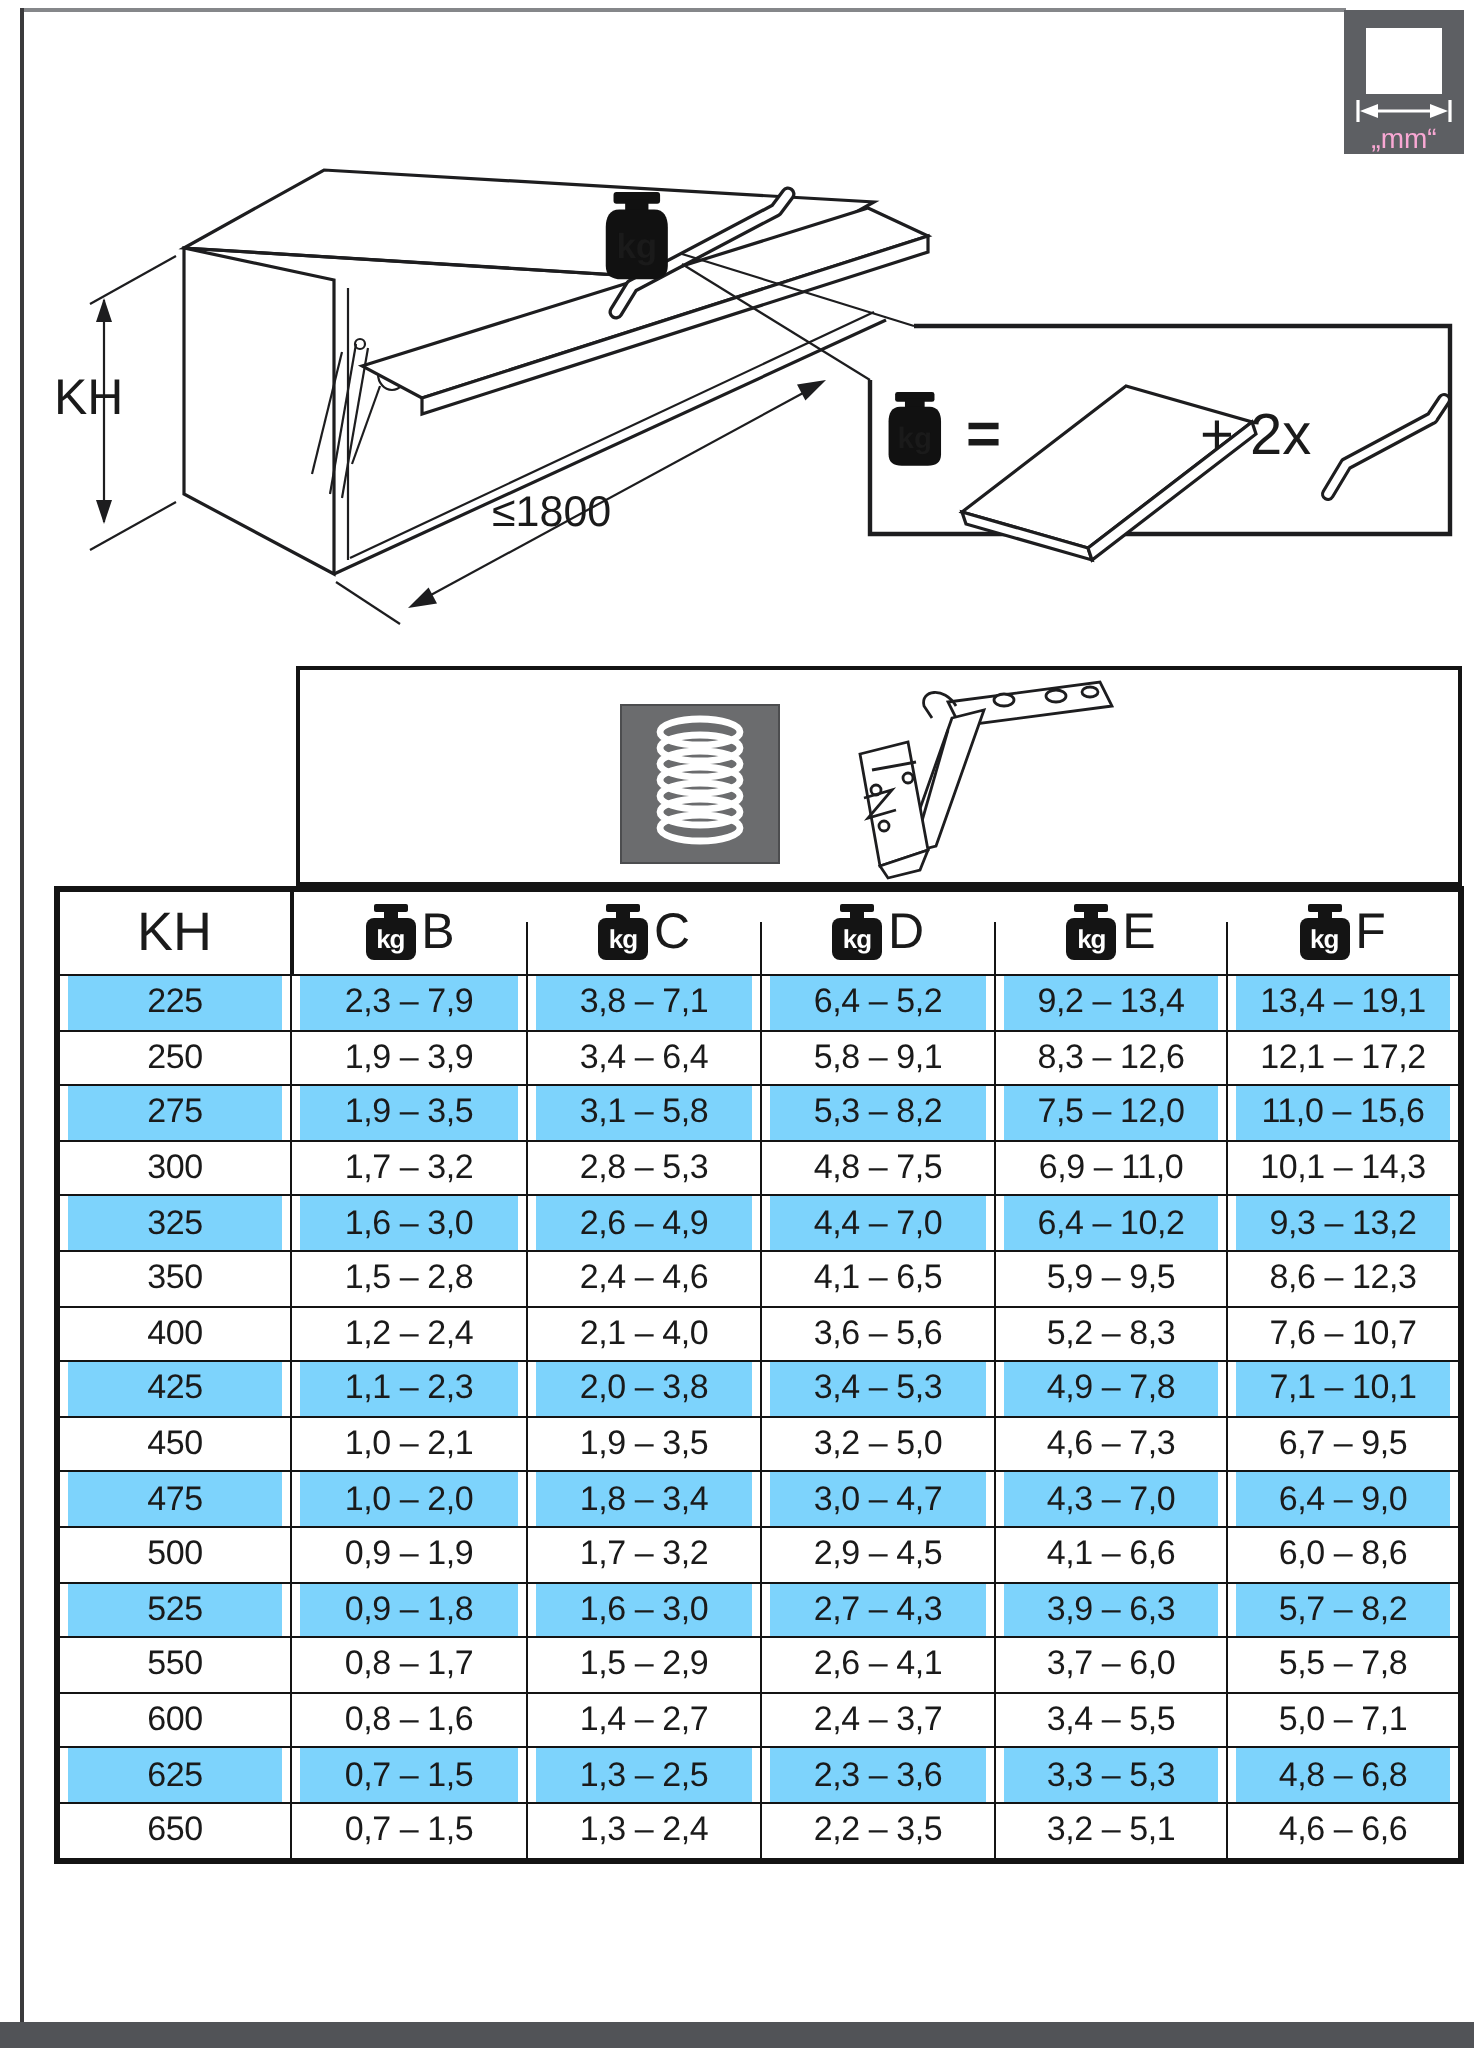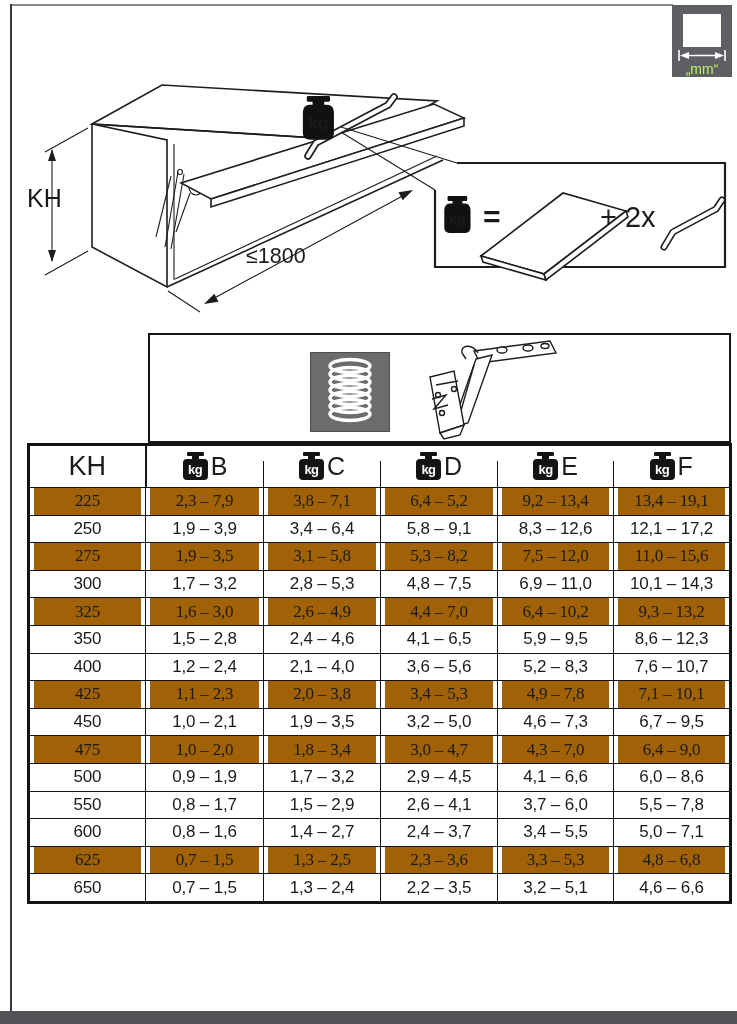--- a/index.html
+++ b/index.html
@@ -8,21 +8,21 @@
   
   .frame-top{position:absolute;left:10px;top:4px;width:663px;height:2px;background:#85878a;}
   .frame-left{position:absolute;left:10px;top:4px;width:2px;height:1007px;background:#3a3a3c;}
   .bottom-bar{position:absolute;left:0;top:1011px;width:737px;height:13px;background:#515357;}
 
   
   .unit-box{position:absolute;left:672px;top:5px;width:60px;height:72px;background:#5d5f63;
             display:flex;flex-direction:column;align-items:center;}
   .unit-rect{width:38px;height:33px;background:#ffffff;margin-top:9px;}
   .unit-arrow{margin-top:2px;}
-  .unit-label{color:#bef264;font-size:14px;line-height:15px;margin-top:0px;}
+  .unit-label{color:#f9a8d4;font-size:14px;line-height:15px;margin-top:0px;}
 
   
   .topart{position:absolute;left:0;top:0;width:737px;height:340px;}
   .topart text{font-family:"Liberation Sans",sans-serif;fill:#1a1a1a;}
   .ln{stroke:#1d1d1f;stroke-width:1.6;fill:none;}
   .fw{stroke:#1d1d1f;stroke-width:1.6;fill:#ffffff;}
   .thin{stroke:#1d1d1f;stroke-width:1.1;fill:none;}
   .arr{fill:#1d1d1f;stroke:none;}
 
   
@@ -38,21 +38,21 @@
   .data-table th{height:41px;vertical-align:middle;text-align:center;font-weight:normal;
                  border-bottom:1.5px solid #141414;position:relative;padding:0;}
   .data-table th.kh-head{font-size:27px;}
   .data-table th .letter{font-size:25px;margin-left:3px;vertical-align:middle;}
   .data-table th.part::before{content:'';position:absolute;left:-1px;top:15px;bottom:0;width:1.5px;background:#141414;}
   .data-table th.full{border-left:2px solid #141414;}
   .data-table td{height:26.6px;text-align:center;vertical-align:middle;font-size:17px;
                  border-top:1.4px solid #141414;border-left:1.6px solid #141414;padding:0;
                  letter-spacing:-0.2px;}
   .data-table td:first-child{border-left:none;}
-  .data-table tr.shade td{background:#a16207;box-shadow:inset 4px 0 0 #ffffff,inset -4px 0 0 #ffffff;font-family:Liberation Serif, serif;}
+  .data-table tr.shade td{background:#7dd3fc;box-shadow:inset 4px 0 0 #ffffff,inset -4px 0 0 #ffffff;}
 
   
   .kgi{position:relative;display:inline-block;width:25px;height:21px;background:#141414;
        border-radius:4px;vertical-align:middle;margin-top:6px;}
   .kgi::before{content:'';position:absolute;top:-7px;left:4px;right:4px;height:4px;background:#141414;border-radius:1px;}
   .kgi::after{content:'';position:absolute;top:-4px;left:9px;width:7px;height:5px;background:#141414;}
   .kgi .lbl{position:absolute;left:0;right:0;top:0;bottom:0;color:#fff;font-size:13px;font-weight:bold;
             line-height:21px;text-align:center;letter-spacing:-0.5px;}
 </style>
 </head>
@@ -291,20 +291,28 @@
           <td>6,4 – 9,0</td>
         </tr>
         <tr>
           <td>500</td>
           <td>0,9 – 1,9</td>
           <td>1,7 – 3,2</td>
           <td>2,9 – 4,5</td>
           <td>4,1 – 6,6</td>
           <td>6,0 – 8,6</td>
         </tr>
+        <tr class="shade">
+          <td>525</td>
+          <td>0,9 – 1,8</td>
+          <td>1,6 – 3,0</td>
+          <td>2,7 – 4,3</td>
+          <td>3,9 – 6,3</td>
+          <td>5,7 – 8,2</td>
+        </tr>
         <tr>
           <td>550</td>
           <td>0,8 – 1,7</td>
           <td>1,5 – 2,9</td>
           <td>2,6 – 4,1</td>
           <td>3,7 – 6,0</td>
           <td>5,5 – 7,8</td>
         </tr>
         <tr>
           <td>600</td>

